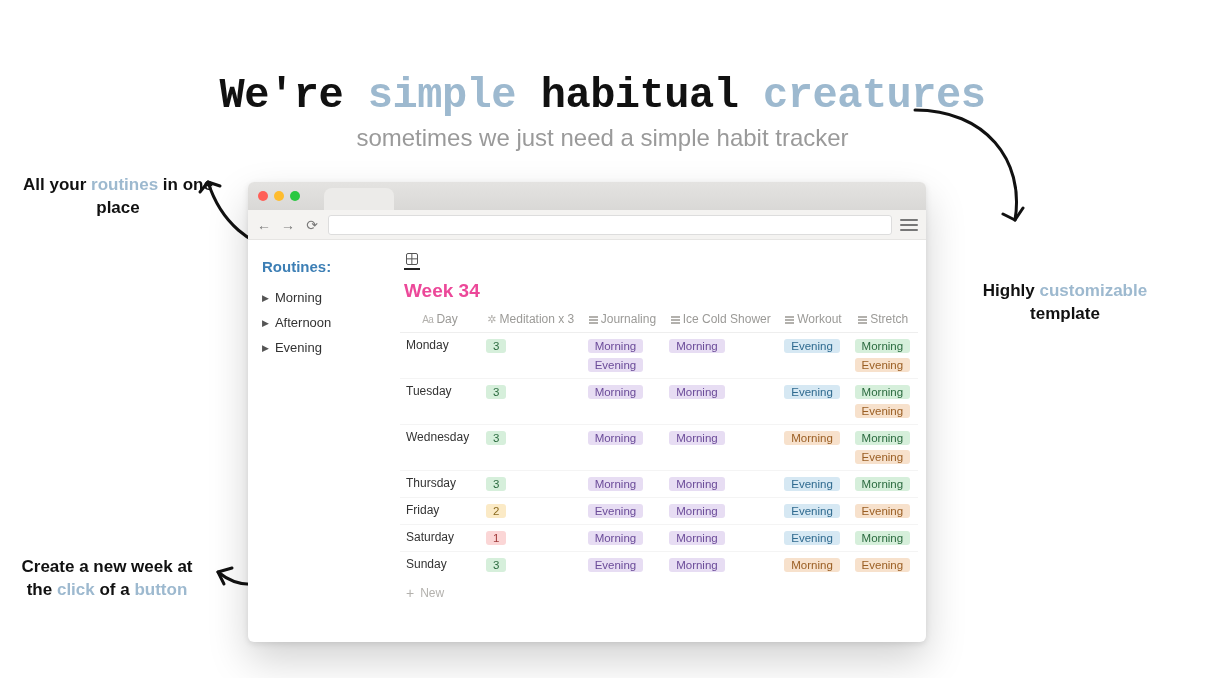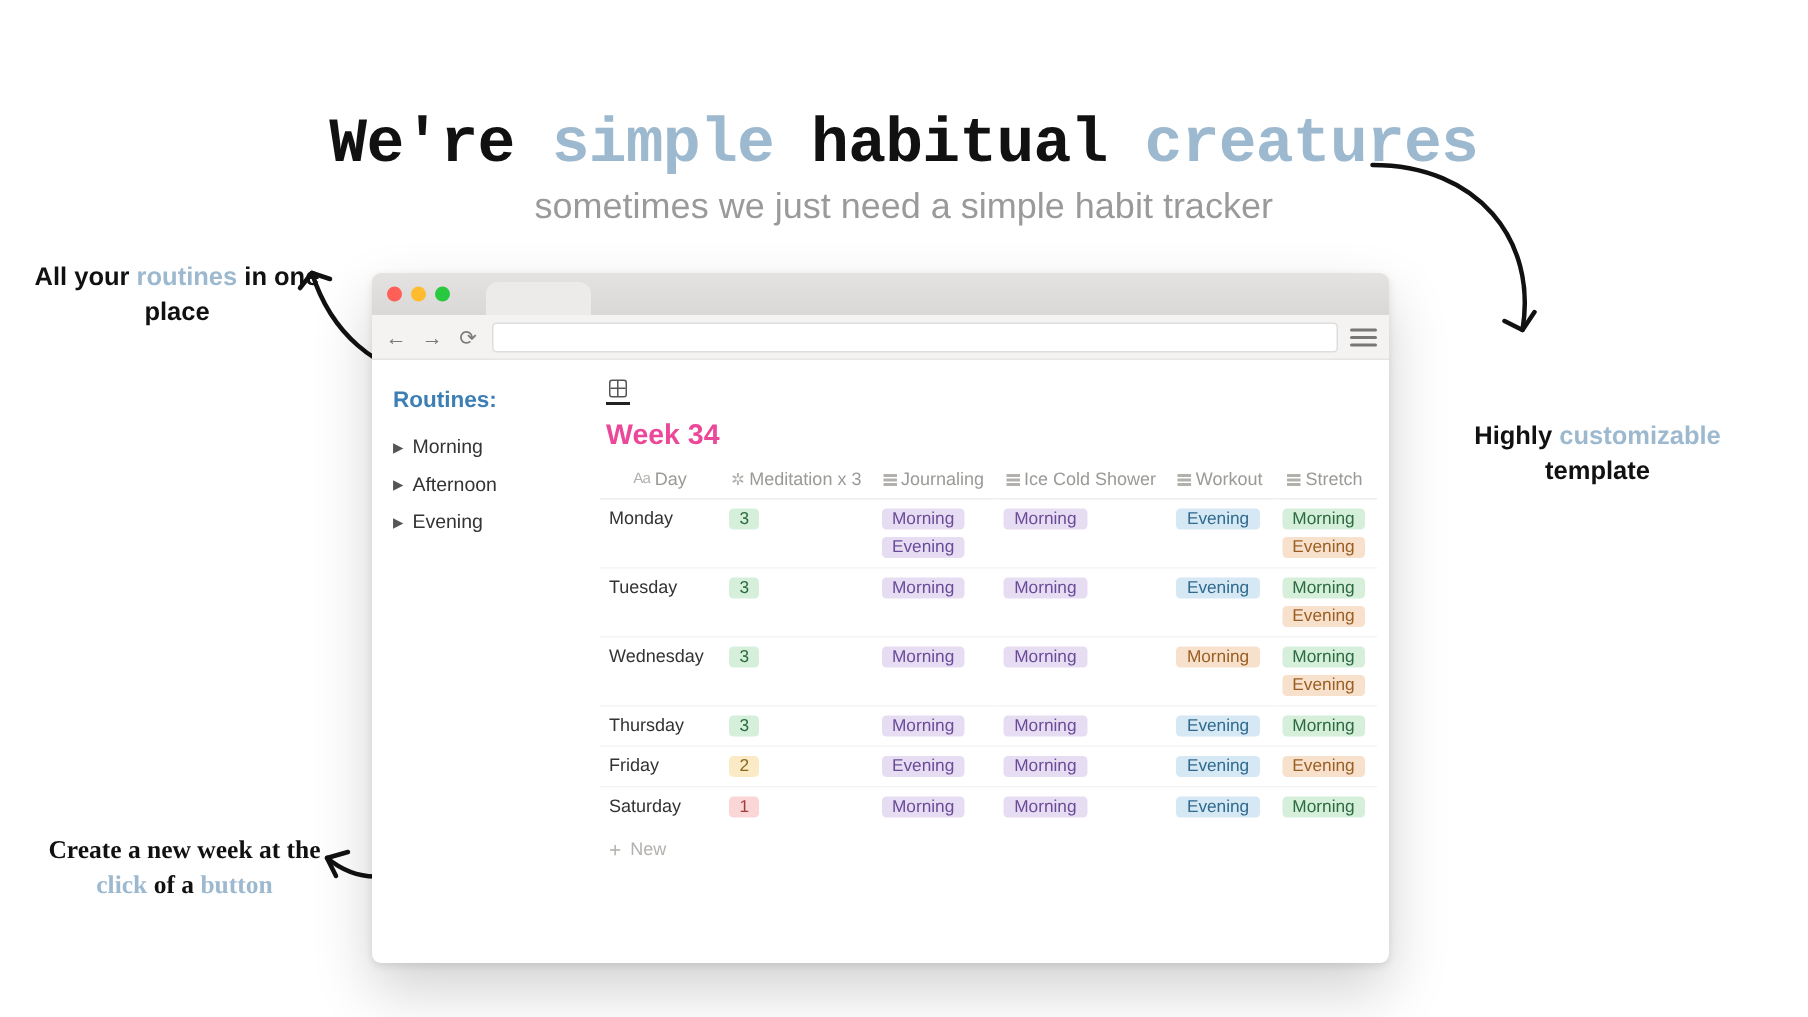--- a/index.html
+++ b/index.html
@@ -215,21 +215,21 @@
   .callout {
     position: absolute;
     font-weight: 700;
     font-size: 17px;
     color: #111;
     text-align: center;
     line-height: 1.35;
     margin-top: 36px;
   }
   #callout-left1 { left: 18px; top: 138px; width: 200px; }
-  #callout-left2 { left: 28px; top: 520px; width: 190px; font-family: Liberation Serif, serif; }
+  #callout-left2 { left: 12px; top: 520px; width: 190px; }
   #callout-right { left: 950px; top: 244px; width: 230px; }
 
   
   svg.arrow { position: absolute; overflow: visible; }
 </style>
 </head>
 <body>
 
 <div class="headline">
   <h1>
@@ -471,20 +471,44 @@
                 <div class="tag-row">
                   <span class="tag c-blue">Evening</span>
                 </div>
               </td>
               <td>
                 <div class="tag-row">
                   <span class="tag c-green">Morning</span>
                 </div>
               </td>
             </tr>
+            <tr>
+              <td class="day-cell">Sunday</td>
+              <td><span class="tag c-green">3</span></td>
+              <td>
+                <div class="tag-row">
+                  <span class="tag c-purple">Evening</span>
+                </div>
+              </td>
+              <td>
+                <div class="tag-row">
+                  <span class="tag c-purple">Morning</span>
+                </div>
+              </td>
+              <td>
+                <div class="tag-row">
+                  <span class="tag c-orange">Morning</span>
+                </div>
+              </td>
+              <td>
+                <div class="tag-row">
+                  <span class="tag c-orange">Evening</span>
+                </div>
+              </td>
+            </tr>
           </tbody>
       </table>
       <div class="new-row">
         <span class="plus">+</span>
         <span>New</span>
       </div>
     </div>
   </div>
 </div>
 

